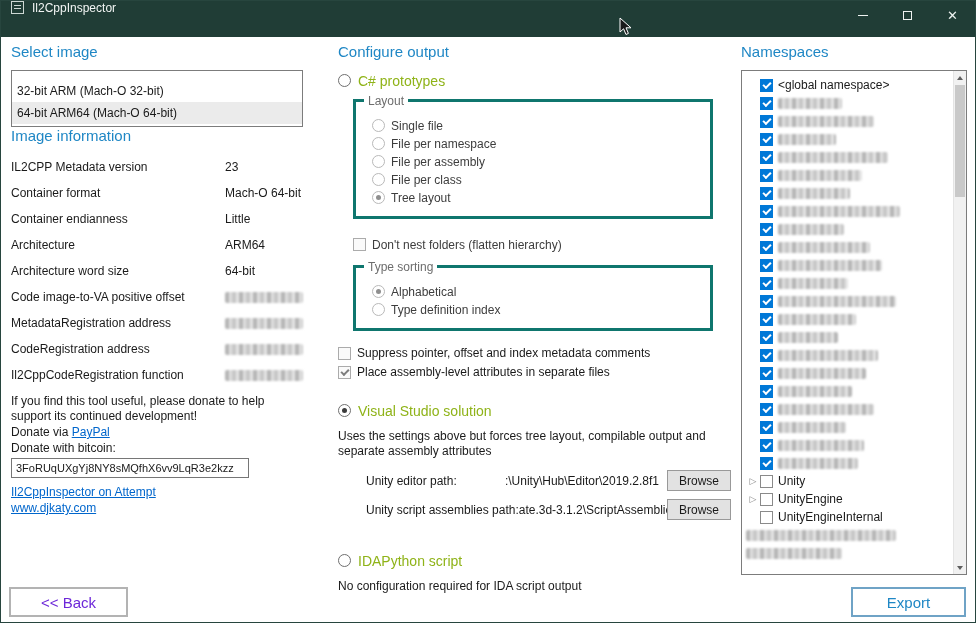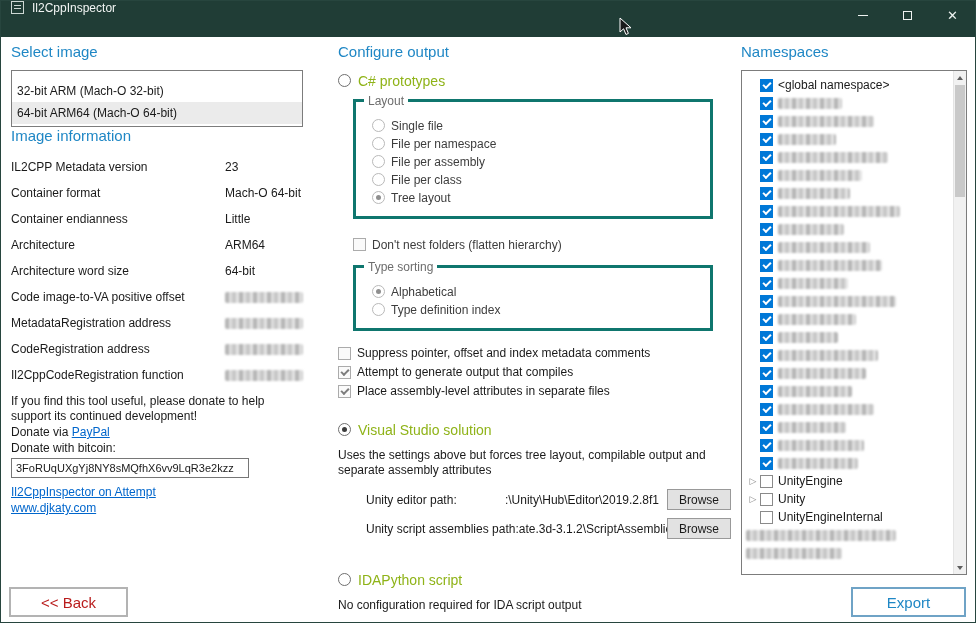--- a/index.html
+++ b/index.html
@@ -45,21 +45,21 @@
   .listbox{border:1px solid #7c7c7c;height:57px;background:#fff;padding-top:9px}
   .list-item{height:22px;line-height:22px;padding-left:5px;font-size:12px}
   .list-item.selected{background:#ebebeb}
   .h2{margin:0 0 8px 0}
   .info-row{display:flex;align-items:center;height:26px;font-size:12px}
   .info-label{flex:0 0 214px}
   .info-redact{width:84px}
   .donate{font-size:12px;line-height:15px;margin-top:6px;width:282px}
   .line12{font-size:12px;line-height:16px}
   .btc-input{width:238px;height:20px;border:1px solid #767676;font-family:"Liberation Sans",sans-serif;font-size:11px;padding:9px 4px;margin:2px 0 6px 0;color:#1a1a1a}
-  .back-btn{position:absolute;left:8px;top:586px;width:119px;height:30px;background:#fff;border:2px solid #b3b3b3;color:#b91c1c;font-size:15px;font-family:"Liberation Sans",sans-serif;display:flex;align-items:center;justify-content:center;cursor:pointer}
+  .back-btn{position:absolute;left:8px;top:586px;width:119px;height:30px;background:#fff;border:2px solid #b3b3b3;color:#6d28d9;font-size:15px;font-family:"Liberation Sans",sans-serif;display:flex;align-items:center;justify-content:center;cursor:pointer}
 
   
   .col-mid{position:absolute;left:337px;top:42px;width:393px}
   .col-mid .h{margin-bottom:12px}
   .sec-radio{display:flex;align-items:center;height:17px;margin-bottom:10px}
   .sec-radio .radio{margin-right:7px}
   .grp-layout{padding:15px 0 9px 16px;margin-bottom:17px}
   .grp-sort{padding:15px 3px 9px 16px;margin-bottom:13px;margin-top:12px}
   .dim-text{color:#3d3d3d}
   .flat-row{margin-left:15px;height:17px}
@@ -264,24 +264,20 @@
     </div>
   </div>
 
   <div class="cb-list">
 
       <div class="opt-row">
         <span class="cb dim"></span>
         <span>Suppress pointer, offset and index metadata comments</span>
       </div>
 
-      <div class="opt-row">
-        <span class="cb dim on"></span>
-        <span>Attempt to generate output that compiles</span>
-      </div>
 
       <div class="opt-row">
         <span class="cb dim on"></span>
         <span>Place assembly-level attributes in separate files</span>
       </div>
 
   </div>
 
   <div class="vs-block">
     <div class="sec-radio">
@@ -462,37 +458,37 @@
           <span class="cb blue on"></span>
 
           <span class="redact" style="width: 86px;"></span>
         </div>
 
         <div class="ns-row">
           <span class="exp"></span>
           <span class="cb blue on"></span>
 
           <span class="redact" style="width: 80px;"></span>
+        </div>
+
+        <div class="ns-row">
+          <span class="exp">
+            <i class="tri"></i>
+          </span>
+          <span class="cb blue"></span>
+          <span>Unity</span>
+
         </div>
 
         <div class="ns-row">
           <span class="exp">
             <i class="tri"></i>
           </span>
           <span class="cb blue"></span>
           <span>UnityEngine</span>
-
-        </div>
-
-        <div class="ns-row">
-          <span class="exp">
-            <i class="tri"></i>
-          </span>
-          <span class="cb blue"></span>
-          <span>Unity</span>
 
         </div>
 
         <div class="ns-row">
           <span class="exp"></span>
           <span class="cb blue"></span>
           <span>UnityEngineInternal</span>
 
         </div>
 

